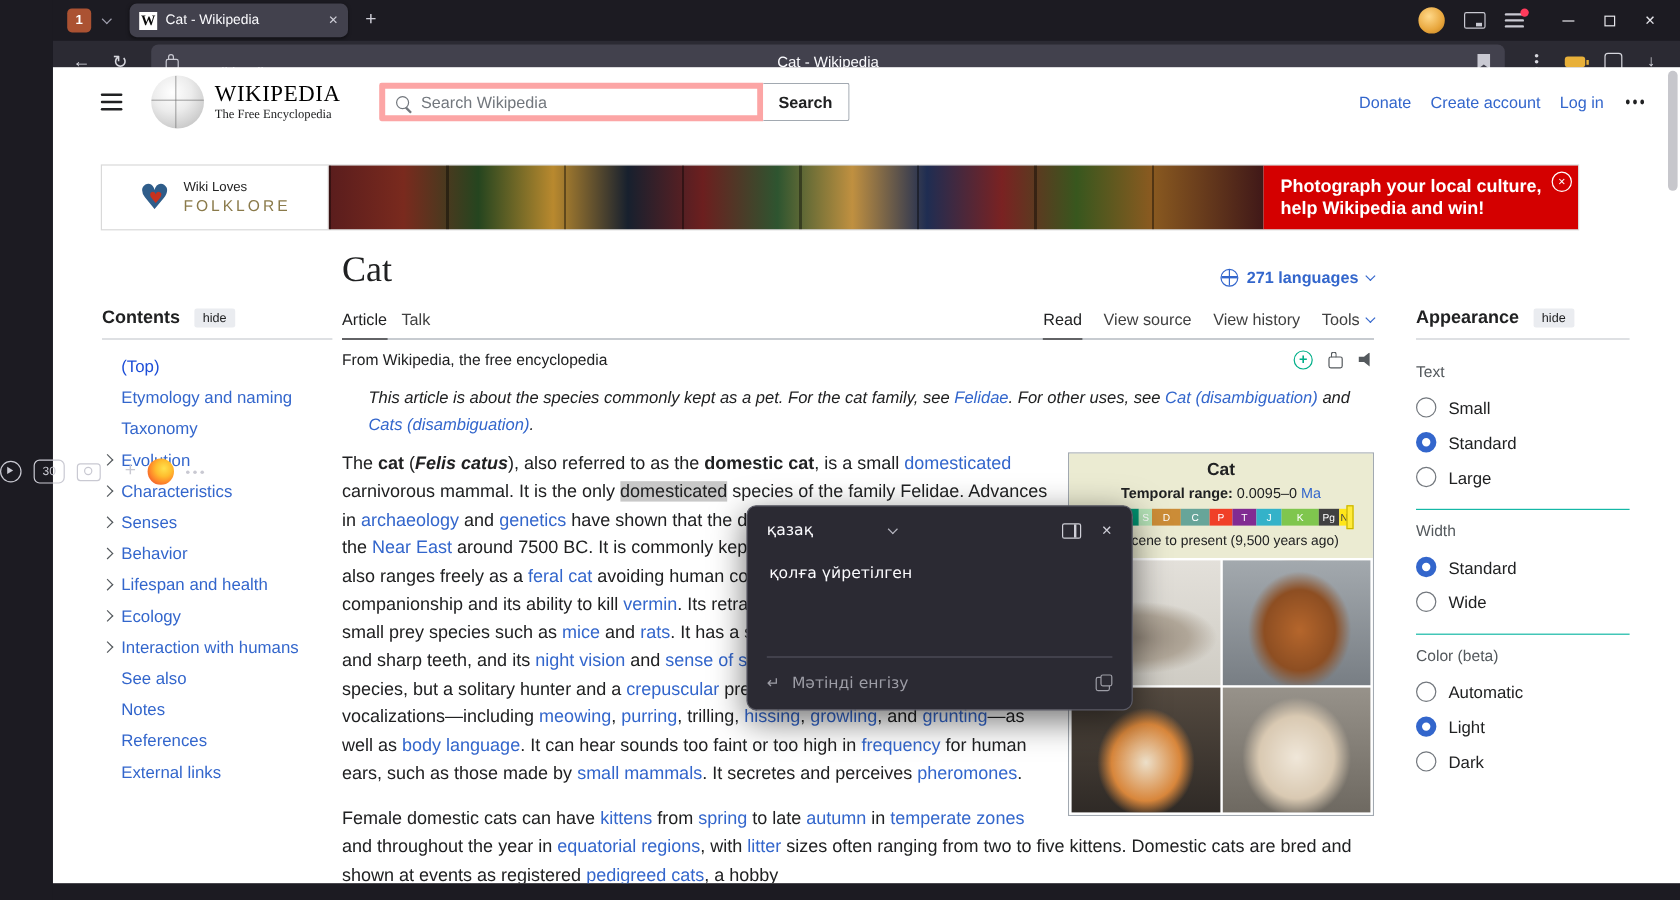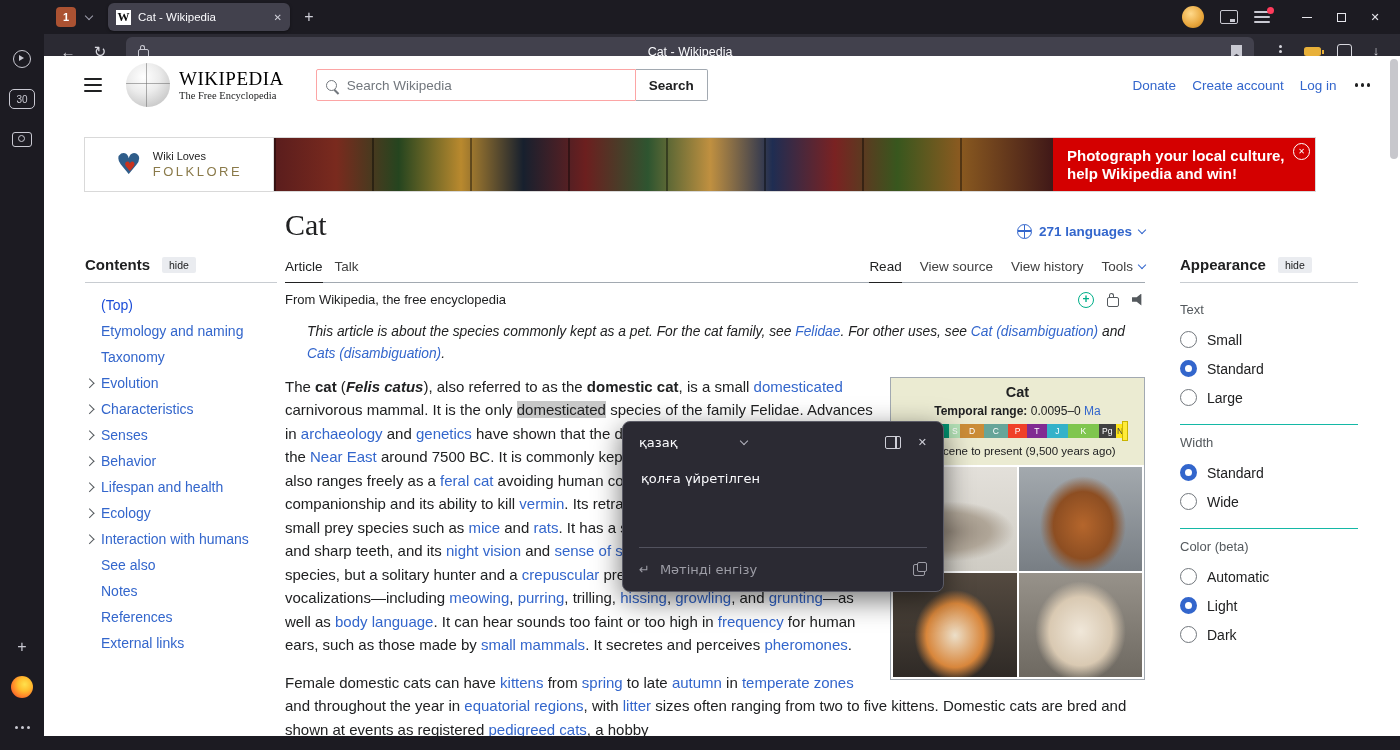--- a/index.html
+++ b/index.html
@@ -1,20 +1,20 @@
 <!DOCTYPE html>
 <html><head>
 <meta charset="utf-8">
 <style>
   html,body{margin:0;padding:0;}
   body{width:1400px;height:750px;overflow:hidden;background:#1c1b22;font-family:"Liberation Sans",sans-serif;}
   .window{position:relative;width:1400px;height:750px;}
 
   
-  .left-strip{position:absolute;left:0;top:0;width:44px;height:750px;background:#1c1b22;display:flex;flex-direction:column;align-items:center;padding:44px 0 8px;gap:10px;z-index:20;box-sizing:border-box;}
+  .left-strip{position:absolute;left:0;top:0;width:44px;height:750px;background:#1c1b22;display:flex;flex-direction:row;align-items:center;padding:44px 0 8px;gap:10px;z-index:20;box-sizing:border-box;}
   .sicon{width:30px;height:30px;border-radius:6px;display:flex;align-items:center;justify-content:center;color:#c9c9d2;font-size:16px;}
   .circle-o{width:16px;height:16px;border:1.6px solid #c9c9d2;border-radius:50%;position:relative;}
   .circle-o::after{content:"";position:absolute;left:5px;top:4px;width:0;height:0;border-left:5px solid #c9c9d2;border-top:3.5px solid transparent;border-bottom:3.5px solid transparent;}
   .count-chip{min-width:20px;height:18px;border:1.6px solid #c9c9d2;border-radius:5px;font-size:10px;display:flex;align-items:center;justify-content:center;color:#c9c9d2;padding:0 2px;}
   .cam{width:18px;height:13px;border:1.6px solid #c9c9d2;border-radius:3px;position:relative;}
   .cam::after{content:"";position:absolute;left:5px;top:2.5px;width:5px;height:5px;border:1.4px solid #c9c9d2;border-radius:50%;}
   .strip-spacer{flex:1;}
   .fxlogo{width:22px;height:22px;border-radius:50%;background:radial-gradient(circle at 62% 38%,#ffe14d 0%,#ffbd2e 35%,#ff8a2a 60%,#f0562a 85%);}
   .hdots{display:flex;gap:3px;}
   .hdots i{width:3px;height:3px;border-radius:50%;background:#c9c9d2;}
@@ -67,21 +67,21 @@
   .hamb{display:flex;flex-direction:column;gap:4px;width:18px;margin-right:24px;flex:none;}
   .hamb i{height:2px;background:#202122;border-radius:1px;}
   .logo{display:flex;align-items:center;flex:none;}
   .globe{width:44px;height:44px;border-radius:50%;background:radial-gradient(circle at 40% 32%,#fff 0%,#ececec 40%,#cfcfcf 72%,#b5b5b5 100%);position:relative;overflow:hidden;}
   .globe::before{content:"";position:absolute;left:0;right:0;top:46%;height:1px;background:rgba(110,110,110,.55);}
   .globe::after{content:"";position:absolute;top:0;bottom:0;left:46%;width:1px;background:rgba(110,110,110,.55);}
   .wordmark{margin-left:9px;font-family:"Liberation Serif",serif;}
   .wm-top{font-size:19px;letter-spacing:.5px;color:#000;line-height:1.1;}
   .wm-sub{font-size:10.5px;color:#202122;}
   .searchwrap{display:flex;margin-left:32px;width:392px;height:32px;flex:none;}
-  .searchbox{flex:1;display:flex;align-items:center;gap:8px;border:1px solid #fca5a5;border-radius:2px 0 0 2px;padding:0 9px;background:#fff;}
+  .searchbox{flex:1;display:flex;align-items:center;gap:8px;border:5px solid #fca5a5;border-radius:2px 0 0 2px;padding:0 9px;background:#fff;}
   .mag{width:9px;height:9px;border:1.6px solid #72777d;border-radius:50%;position:relative;flex:none;}
   .mag::after{content:"";position:absolute;left:8px;top:8px;width:6px;height:1.6px;background:#72777d;transform:rotate(45deg);transform-origin:0 0;}
   .searchbox input{border:none;outline:none;flex:1;font-size:13.5px;color:#202122;font-family:inherit;background:transparent;}
   .searchbox input::placeholder{color:#72777d;}
   .searchbtn{border:1px solid #a2a9b1;border-left:none;background:#fff;border-radius:0 2px 2px 0;font-weight:bold;font-size:13.5px;color:#202122;padding:0 13px;display:flex;align-items:center;}
   .hdr-right{margin-left:auto;display:flex;align-items:center;gap:16px;font-size:13.5px;}
   .hdots-dark{display:flex;gap:2.5px;margin-left:18px;}
   .hdots-dark i{width:3.5px;height:3.5px;border-radius:50%;background:#202122;}
 
   

